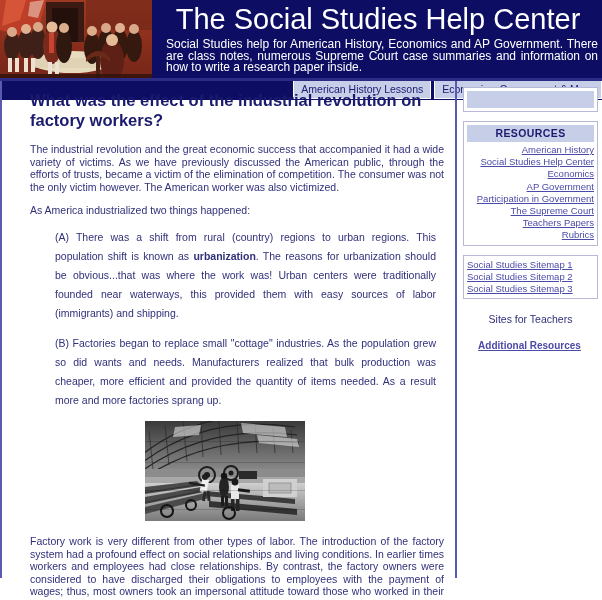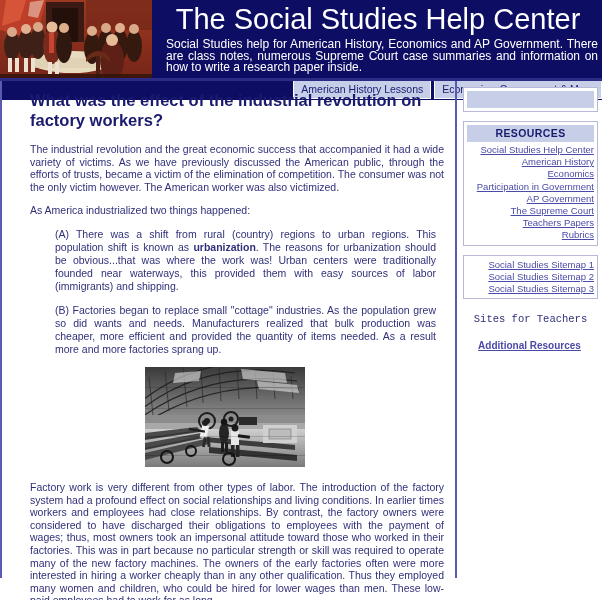--- a/index.html
+++ b/index.html
@@ -114,21 +114,21 @@
     font-size: 10.5px;
     line-height: 12.6px;
     text-align: justify;
     color: #30307a;
   }
   p.indented {
     margin: 4px 0 11px 0;
     padding-left: 25px;
     padding-right: 8px;
     font-size: 10.5px;
-    line-height: 13px;
+    line-height: 19px;
     text-align: justify;
     color: #30307a;
   }
   b.term { font-weight: bold; }
 
   
   .figure-wrap {
     text-align: center;
     margin: 2px 0 10px 0;
     padding-right: 25px;
@@ -188,28 +188,27 @@
   .link-list a {
     display: block;
     font-size: 9.5px;
     line-height: 12.2px;
     color: #4a4aa8;
     text-decoration: underline;
     white-space: nowrap;
     overflow: hidden;
   }
   .align-right a { text-align: right; }
-  .align-left a { text-align: right; }
+  .align-left a { text-align: left; }
 
   .plain-block { margin-top: 13px; text-align: center; }
   .plain-label {
     font-size: 10.5px;
     line-height: 14px;
     color: #30307a;
-    font-family: Liberation Mono, monospace;
   }
   .plain-link {
     display: block;
     margin-top: 13px;
     text-align: center;
     font-size: 10px;
     line-height: 13px;
     color: #4a4aa8;
     text-decoration: underline;
     padding-right: 2px;
@@ -421,33 +420,33 @@
   <div class="sidebar">
 
     <div class="panel">
       <input class="searchbox" type="text" placeholder="" style="">
     </div>
 
     <div class="panel">
       <div class="panel-head">RESOURCES</div>
       <ul class="link-list align-right">
         <li>
+            <a href="#">American History</a>
+          </li>
+        <li>
             <a href="#">Social Studies Help Center</a>
           </li>
         <li>
-            <a href="#">American History</a>
-          </li>
-        <li>
             <a href="#">Economics</a>
           </li>
         <li>
+            <a href="#">AP Government</a>
+          </li>
+        <li>
             <a href="#">Participation in Government</a>
-          </li>
-        <li>
-            <a href="#">AP Government</a>
           </li>
         <li>
             <a href="#">The Supreme Court</a>
           </li>
         <li>
             <a href="#">Teachers Papers</a>
           </li>
         <li>
             <a href="#">Rubrics</a>
           </li>

